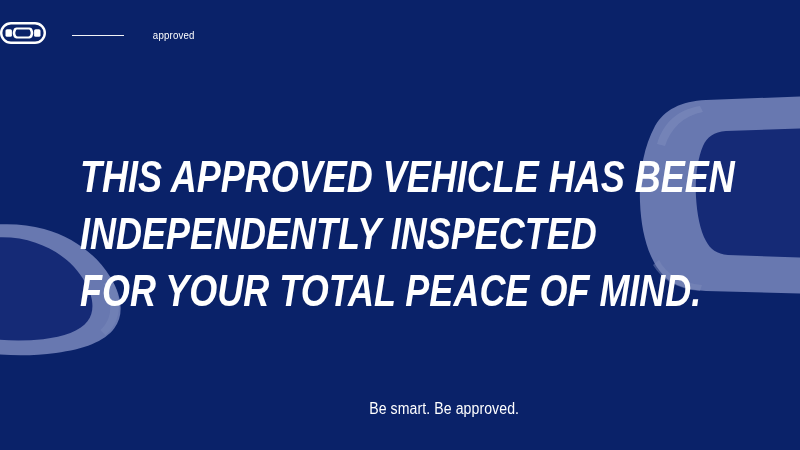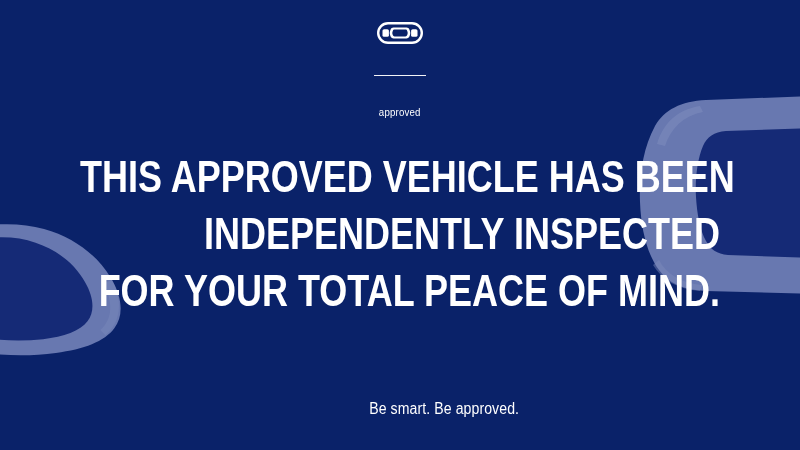--- a/index.html
+++ b/index.html
@@ -26,21 +26,21 @@
     display: block;
   }
 
   
   #logo {
     position: absolute;
     top: 22px;
     left: 0;
     width: 100%;
     display: flex;
-    flex-direction: column;
+    flex-direction: row;
     align-items: center;
     z-index: 5;
     gap: 26px;
   }
   #logo-mark { display: block; }
   #logo-rule {
     width: 52px;
     height: 1px;
     background: #ffffff;
     margin-top: 5px;
@@ -56,22 +56,23 @@
     transform-origin: center;
     white-space: nowrap;
   }
 
   
   #headline {
     position: absolute;
     top: 148px;
     left: 0;
     width: 100%;
-    text-align: right;
+    text-align: left;
     z-index: 5;
+    font-style: italic;
   }
   .hl-line {
     color: #ffffff;
     font-weight: 700;
     font-size: 45px;
     line-height: 57px;
     letter-spacing: 0px;
     white-space: nowrap;
     transform: scaleX(.80);
     transform-origin: center center;

